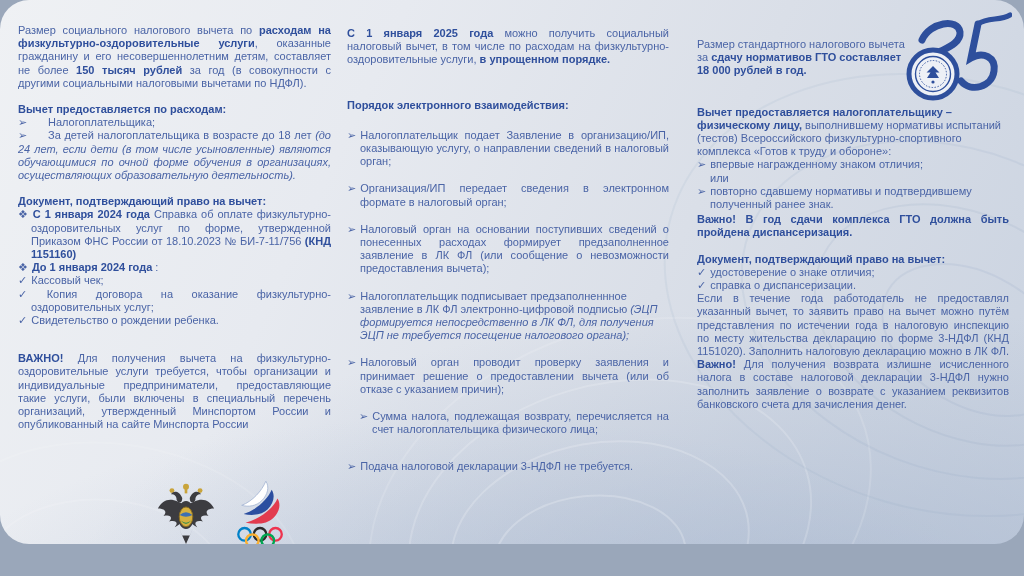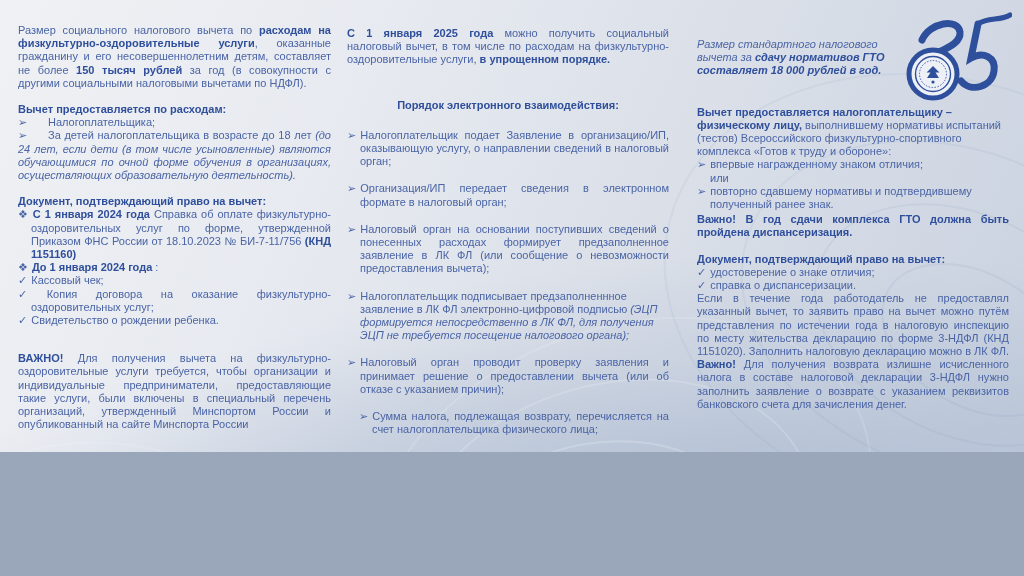--- a/index.html
+++ b/index.html
@@ -1,32 +1,33 @@
 <!DOCTYPE html>
 <html><head>
 <meta charset="utf-8">
 <style>
   html,body{margin:0;padding:0;background:#9aa7ba;}
   #page{
-    position:relative;width:1024px;height:452px;overflow:hidden;
+    position:relative;width:1024px;height:544px;overflow:hidden;
     font-family:"Liberation Sans",sans-serif;
     background:
       radial-gradient(120% 95% at 80% 115%, rgba(148,167,196,.50), rgba(148,167,196,0) 62%),
       radial-gradient(95% 75% at 45% 120%, rgba(158,176,204,.40), rgba(158,176,204,0) 58%),
       linear-gradient(115deg,#eff1f4 0%,#e7eaf0 32%,#dadfe8 62%,#c9d2e0 100%);
     color:#4a64a6;
+    border-radius:29px;
   }
   .wm{position:absolute;left:0;top:0;pointer-events:none;}
   .col{position:absolute;font-size:11px;line-height:13.2px;}
   #col-left{left:18px;top:24px;width:313px;}
   #col-mid{left:347px;top:27px;width:322px;}
   #col-right{left:697px;top:38px;width:312px;}
   .blk{text-align:justify;margin:0;}
   .al-left{text-align:left;}
-  .al-center{text-align:center;}
+  .al-center{}
   .b{font-weight:bold;color:#2f4f9c;}
   .i{font-style:italic;}
   .hang{padding-left:13px;text-indent:-13px;}
   .mk{padding-right:4px;}
   .mkgap{display:inline-block;width:26px;}
   .footer{position:absolute;left:18px;top:479px;width:313px;display:flex;flex-direction:column;align-items:center;gap:16px;}
   .logo-row{display:flex;align-items:center;gap:16px;margin-left:96px;}
   .url{font-weight:bold;font-size:13.5px;color:#2b4e9e;margin-top:4px;letter-spacing:.2px;}
   #fns-logo{position:absolute;left:898px;top:12px;}
 </style>
@@ -72,21 +73,21 @@
       <div class="blk al-center" style="margin-top: 32px;"><span class="b">Порядок электронного взаимодействия:</span></div>
       <div class="blk hang" style="margin-top: 17px;"><span class="mk">➢</span><span>Налогоплательщик подает Заявление в организацию/ИП, оказывающую услугу, о направлении сведений в налоговый орган;</span></div>
       <div class="blk hang" style="margin-top: 14px;"><span class="mk">➢</span><span>Организация/ИП передает сведения в электронном формате в налоговый орган;</span></div>
       <div class="blk hang" style="margin-top: 14px;"><span class="mk">➢</span><span>Налоговый орган на основании поступивших сведений о понесенных расходах формирует предзаполненное заявление в ЛК ФЛ (или сообщение о невозможности предоставления вычета);</span></div>
       <div class="blk al-left hang" style="margin-top: 14px;"><span class="mk">➢</span><span>Налогоплательщик подписывает предзаполненнное заявление в ЛК ФЛ электронно-цифровой подписью </span><span class="i">(ЭЦП формируется непосредственно в ЛК ФЛ, для получения ЭЦП не требуется посещение налогового органа);</span></div>
       <div class="blk hang" style="margin-top: 14px;"><span class="mk">➢</span><span>Налоговый орган проводит проверку заявления и принимает решение о предоставлении вычета (или об отказе с указанием причин);</span></div>
       <div class="blk hang" style="margin-top: 14px; margin-left: 12px;"><span class="mk">➢</span><span>Сумма налога, подлежащая возврату, перечисляется на счет налогоплательщика физического лица;</span></div>
       <div class="blk al-left hang" style="margin-top: 24px;"><span class="mk">➢</span><span>Подача налоговой декларации 3-НДФЛ не требуется.</span></div>
     </div>
   <div class="col" id="col-right">
-      <div class="blk al-left" style="width: 212px; font-style: italic;"><span>Размер стандартного налогового вычета за </span><span class="b">сдачу нормативов ГТО составляет 18 000 рублей в год.</span></div>
+      <div class="blk al-left" style="width: 212px;"><span>Размер стандартного налогового вычета за </span><span class="b">сдачу нормативов ГТО составляет 18 000 рублей в год.</span></div>
       <div class="blk al-left" style="margin-top: 28px;"><span class="b">Вычет предоставляется налогоплательщику – физическому лицу,</span><span> выполнившему нормативы испытаний (тестов) Всероссийского физкультурно-спортивного комплекса «Готов к труду и обороне»:</span></div>
       <div class="blk al-left hang"><span class="mk">➢</span><span>впервые награжденному знаком отличия;</span></div>
       <div class="blk al-left" style="padding-left: 13px;"><span>или</span></div>
       <div class="blk al-left hang"><span class="mk">➢</span><span>повторно сдавшему нормативы и подтвердившему полученный ранее знак.</span></div>
       <div class="blk" style="margin-top: 2px;"><span class="b">Важно! В год сдачи комплекса ГТО должна быть пройдена диспансеризация.</span></div>
       <div class="blk al-left" style="margin-top: 13px;"><span class="b">Документ, подтверждающий право на вычет:</span></div>
       <div class="blk al-left hang"><span class="mk">✓</span><span>удостоверение о знаке отличия;</span></div>
       <div class="blk al-left hang"><span class="mk">✓</span><span>справка о диспансеризации.</span></div>
       <div class="blk"><span>Если в течение года работодатель не предоставлял указанный вычет, то заявить право на вычет можно путём представления по истечении года в налоговую инспекцию по месту жительства декларацию по форме 3-НДФЛ (КНД 1151020). Заполнить налоговую декларацию можно в ЛК ФЛ.</span></div>
       <div class="blk"><span class="b">Важно!</span><span> Для получения возврата излишне исчисленного налога в составе налоговой декларации 3-НДФЛ нужно заполнить заявление о возврате с указанием реквизитов банковского счета для зачисления денег.</span></div>

